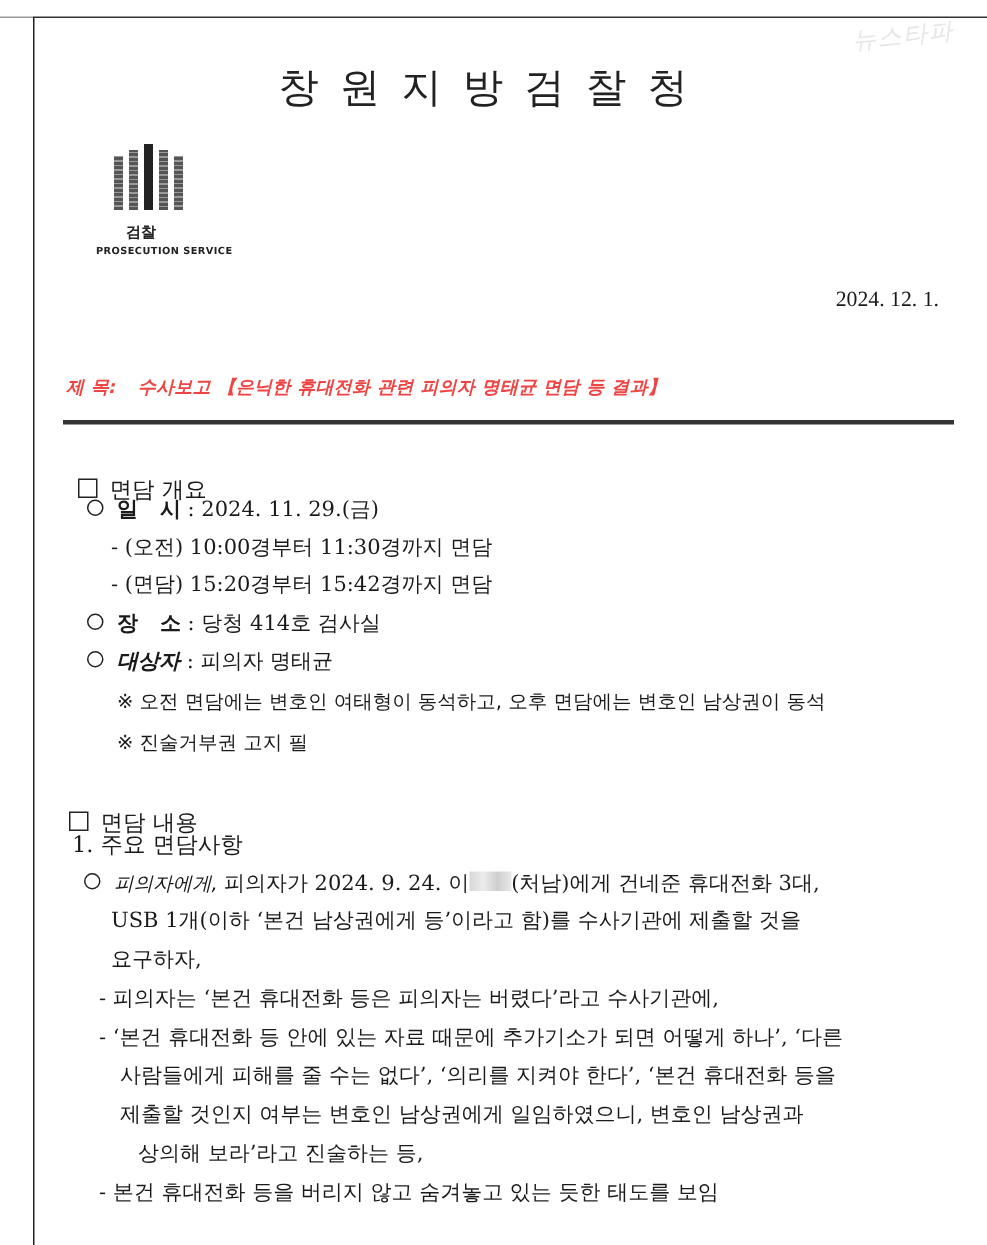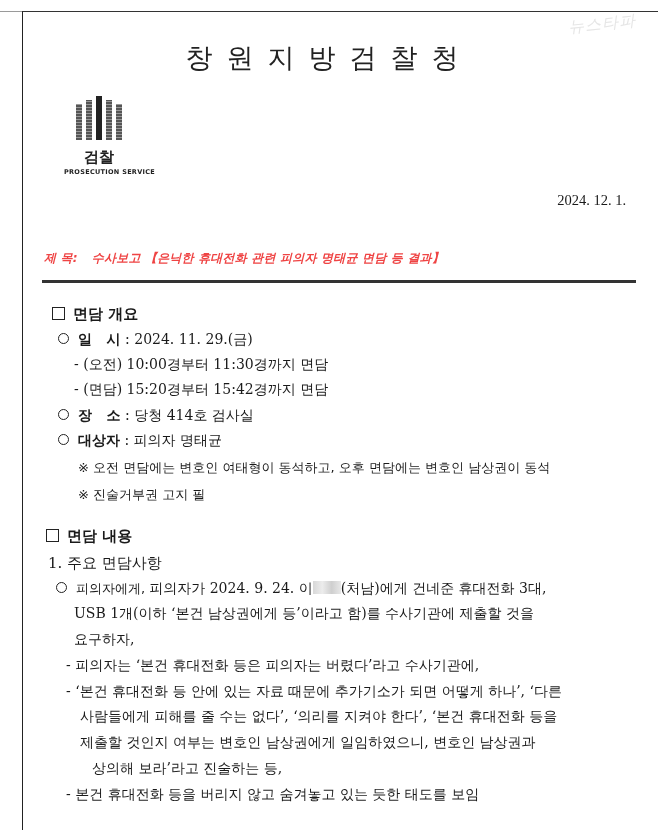--- a/index.html
+++ b/index.html
@@ -9,30 +9,30 @@
   .watermark { position:absolute; left:568px; top:14px; font-family:"DejaVu Sans", sans-serif; font-size:16px; font-style:italic; color:#e6e6e6; letter-spacing:1px; transform:rotate(-6deg); }
   .org-title { position:absolute; left:0; width:658px; top:40px; text-align:center; font-size:27px; letter-spacing:14px; font-family:Liberation Serif, serif; color:#222; }
   .logo { position:absolute; left:72px; top:96px; width:60px; }
   .logo-bars { display:flex; gap:4px; align-items:flex-end; height:44px; margin-left:4px; }
   .logo-bars span { display:block; width:6px; background:repeating-linear-gradient(0deg,#555 0 2px,#999 2px 3px); }
   .logo-bars span.b1 { height:36px; }
   .logo-bars span.b2 { height:40px; }
   .logo-bars span.b3 { height:44px; background:#222; }
   .logo-bars span.b4 { height:40px; }
   .logo-bars span.b5 { height:36px; }
-  .logo-kr { font-family:"DejaVu Sans", sans-serif; font-weight:bold; font-size:15px; margin-top:8px; margin-left:12px; color:#222; }
+  .logo-kr { font-family:"DejaVu Sans", sans-serif; font-weight:bold; font-size:10px; margin-top:8px; margin-left:12px; color:#222; }
   .logo-en { font-family:"DejaVu Sans", sans-serif; font-weight:bold; font-size:6.5px; letter-spacing:0.3px; margin-top:1px; color:#222; white-space:nowrap; margin-left:-8px; }
   .date { position:absolute; right:32px; top:192px; font-size:14.5px; font-family:"Liberation Serif", serif; }
   .subject { position:absolute; left:44px; top:250px; font-family:"DejaVu Sans", sans-serif; font-weight:bold; font-size:12px; color:#ef4444; white-space:nowrap; letter-spacing:0.2px;font-style:italic; }
   .subject .lbl { margin-right:14px; }
   .rule { position:absolute; left:42px; top:280px; width:594px; height:3px; background:#333; }
   .line { position:absolute; white-space:nowrap; font-size:14px; }
-  .sans { font-family:"DejaVu Sans", sans-serif; }
+  .sans { font-family:"DejaVu Sans", sans-serif;font-style:italic; }
   .bold { font-weight:bold; }
-  .h-sec { font-family:"DejaVu Sans", sans-serif; font-weight:bold; font-size:15px; }
+  .h-sec { font-family:"DejaVu Sans", sans-serif; font-weight:normal; font-size:15px;margin-top:12px; }
   .box { display:inline-block; width:11px; height:11px; border:1.3px solid #222; margin-right:8px; vertical-align:-1px; }
   .circ { display:inline-block; width:9px; height:9px; border:1.3px solid #222; border-radius:50%; margin-right:9px; vertical-align:0px; }
   .u { text-decoration-thickness:1.3px; text-underline-offset:3px; }
   .blur { display:inline-block; width:28px; height:13px; background:linear-gradient(90deg,#d8d8d8,#ececec,#cfcfcf,#e8e8e8); vertical-align:-1px; }
   .note { font-family:"DejaVu Sans", sans-serif; font-size:13px; }
   .body13 { font-size:14px; }
 </style>
 </head>
 <body>
 

